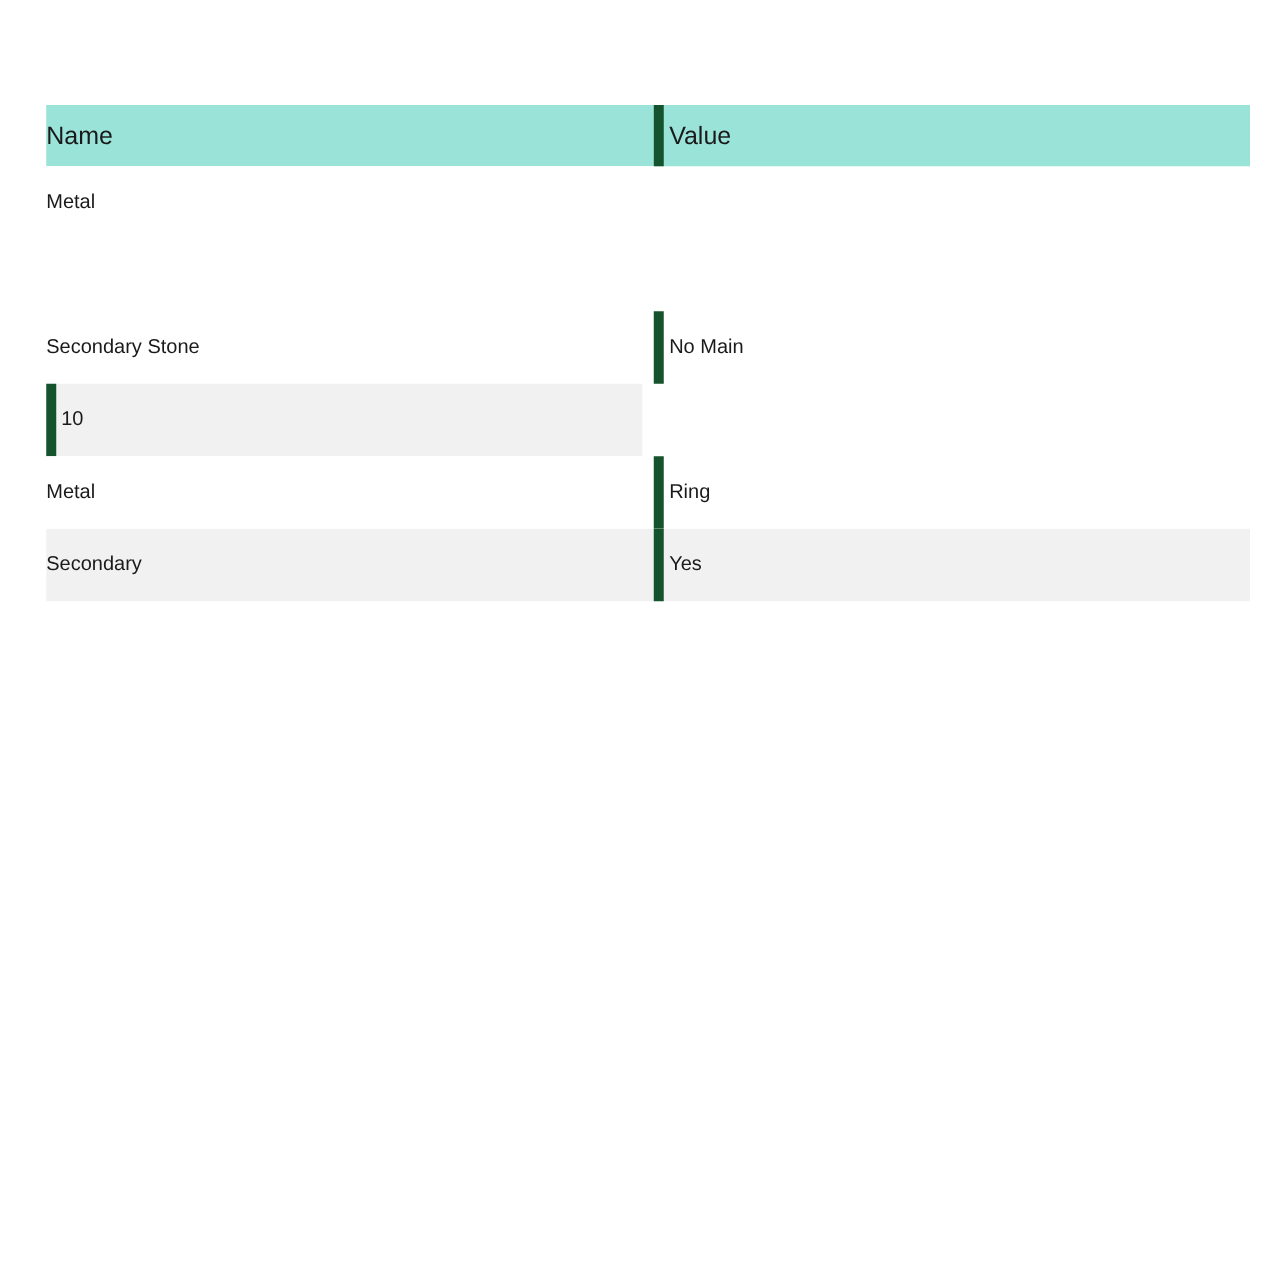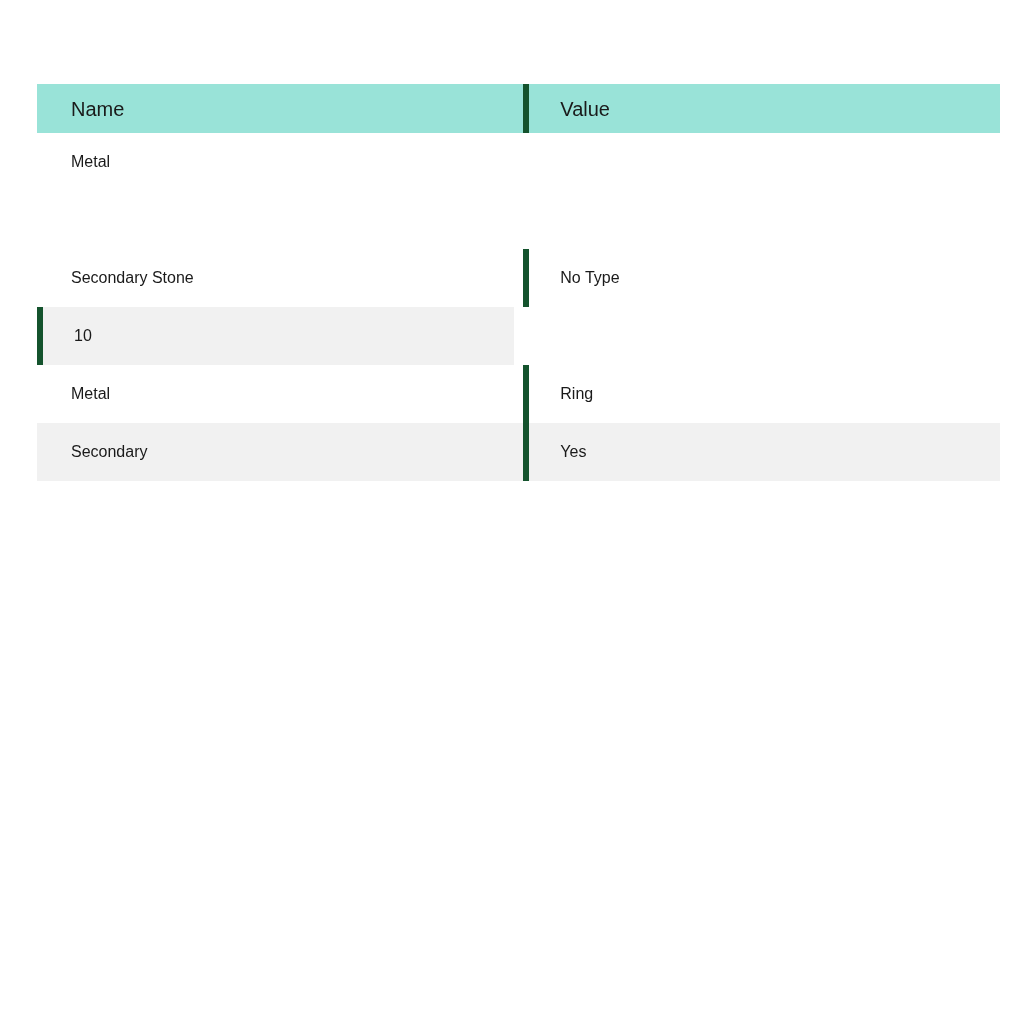--- a/index.html
+++ b/index.html
@@ -37,27 +37,26 @@
 
   .t-cell {
     display: flex;
     align-items: center;
     font-size: 16px;
     line-height: 1;
   }
 
   .t-cell.col-name {
     width: 50.5%;
-    padding-left: 34px;
   }
 
   .t-cell.col-value {
     width: 49.5%;
-    padding-left: 31px;
-    border-left: 6px solid #14532d;
+    padding-left: 4px;
+    border-left: 8px solid #14532d;
   }
 
   .t-row.header .t-cell {
     background: var(--header-bg, #99e3d8);
     font-size: 20px;
     font-weight: 500;
   }
 
   .t-row.body-row:nth-child(odd) .t-cell {
     background: var(--alt-bg, #f1f1f1);
@@ -80,21 +79,21 @@
   <div class="t-row body-row">
     <div class="t-cell col-name">Metal</div>
   </div>
 
 
   <div class="t-row body-row">
   </div>
 
   <div class="t-row body-row">
     <div class="t-cell col-name">Secondary Stone</div>
-    <div class="t-cell col-value">No Type</div>
+    <div class="t-cell col-value">No Main</div>
   </div>
 
   <div class="t-row body-row">
     <div class="t-cell col-value">10</div>
   </div>
 
   <div class="t-row body-row">
     <div class="t-cell col-name">Metal</div>
     <div class="t-cell col-value">Ring</div>
   </div>

